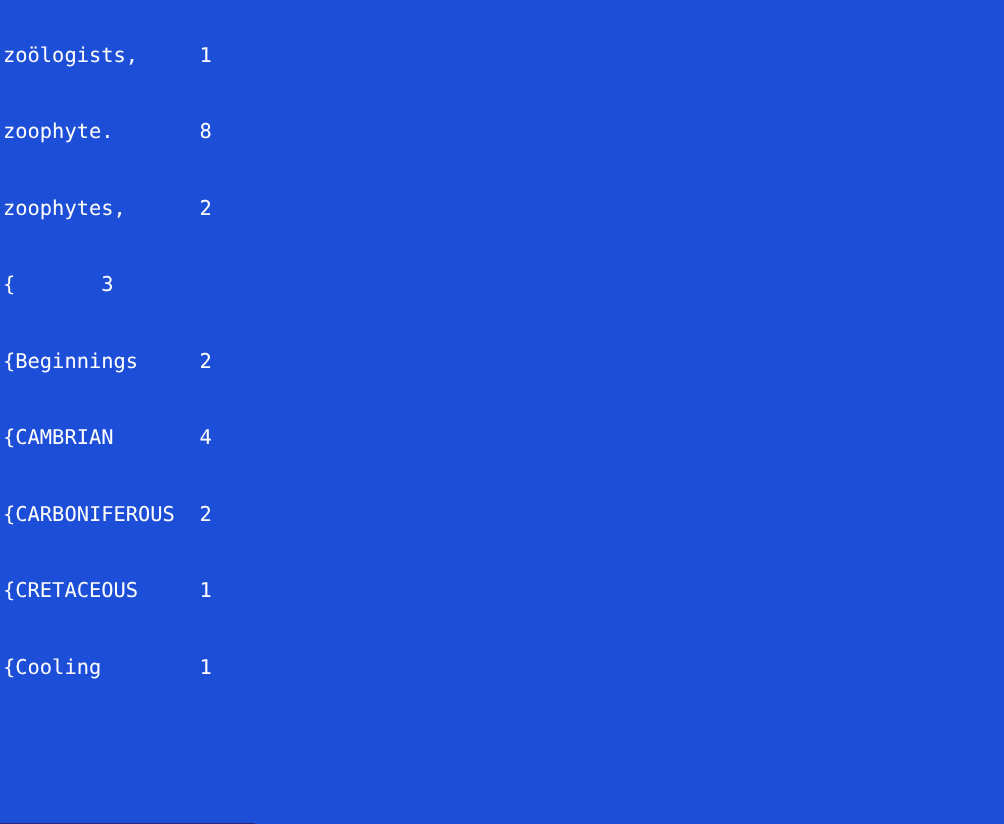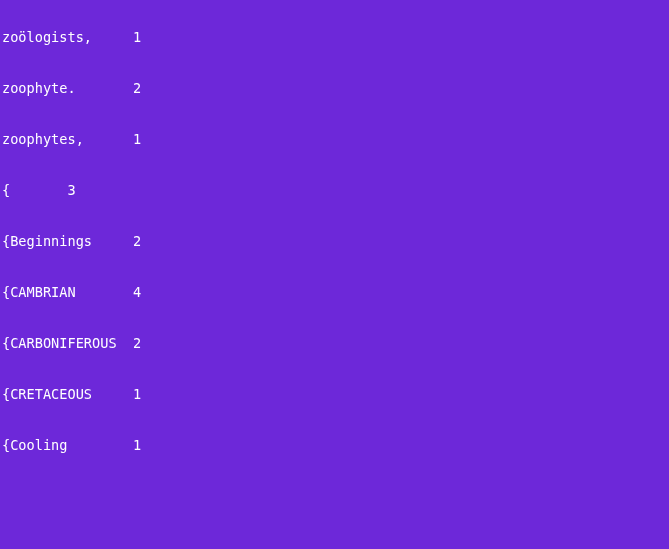--- a/index.html
+++ b/index.html
@@ -41,25 +41,25 @@
     left: 253px;
     top: 536px;
     width: 8px;
     height: 13px;
     background: transparent;
   }
 </style>
 </head>
 <body>
 
-<div id="terminal" style="background: #6d28d9; color: rgb(255, 255, 255);">
+<div id="terminal" style="background: #1d4ed8; color: rgb(255, 255, 255);">
   <div id="screen">
     <span class="line">zoölogists,	1</span>
-    <span class="line">zoophyte.	2</span>
-    <span class="line">zoophytes,	1</span>
+    <span class="line">zoophyte.	8</span>
+    <span class="line">zoophytes,	2</span>
     <span class="line">{	3</span>
     <span class="line">{Beginnings	2</span>
     <span class="line">{CAMBRIAN	4</span>
     <span class="line">{CARBONIFEROUS	2</span>
     <span class="line">{CRETACEOUS	1</span>
     <span class="line">{Cooling	1</span>
     
     
     
     

